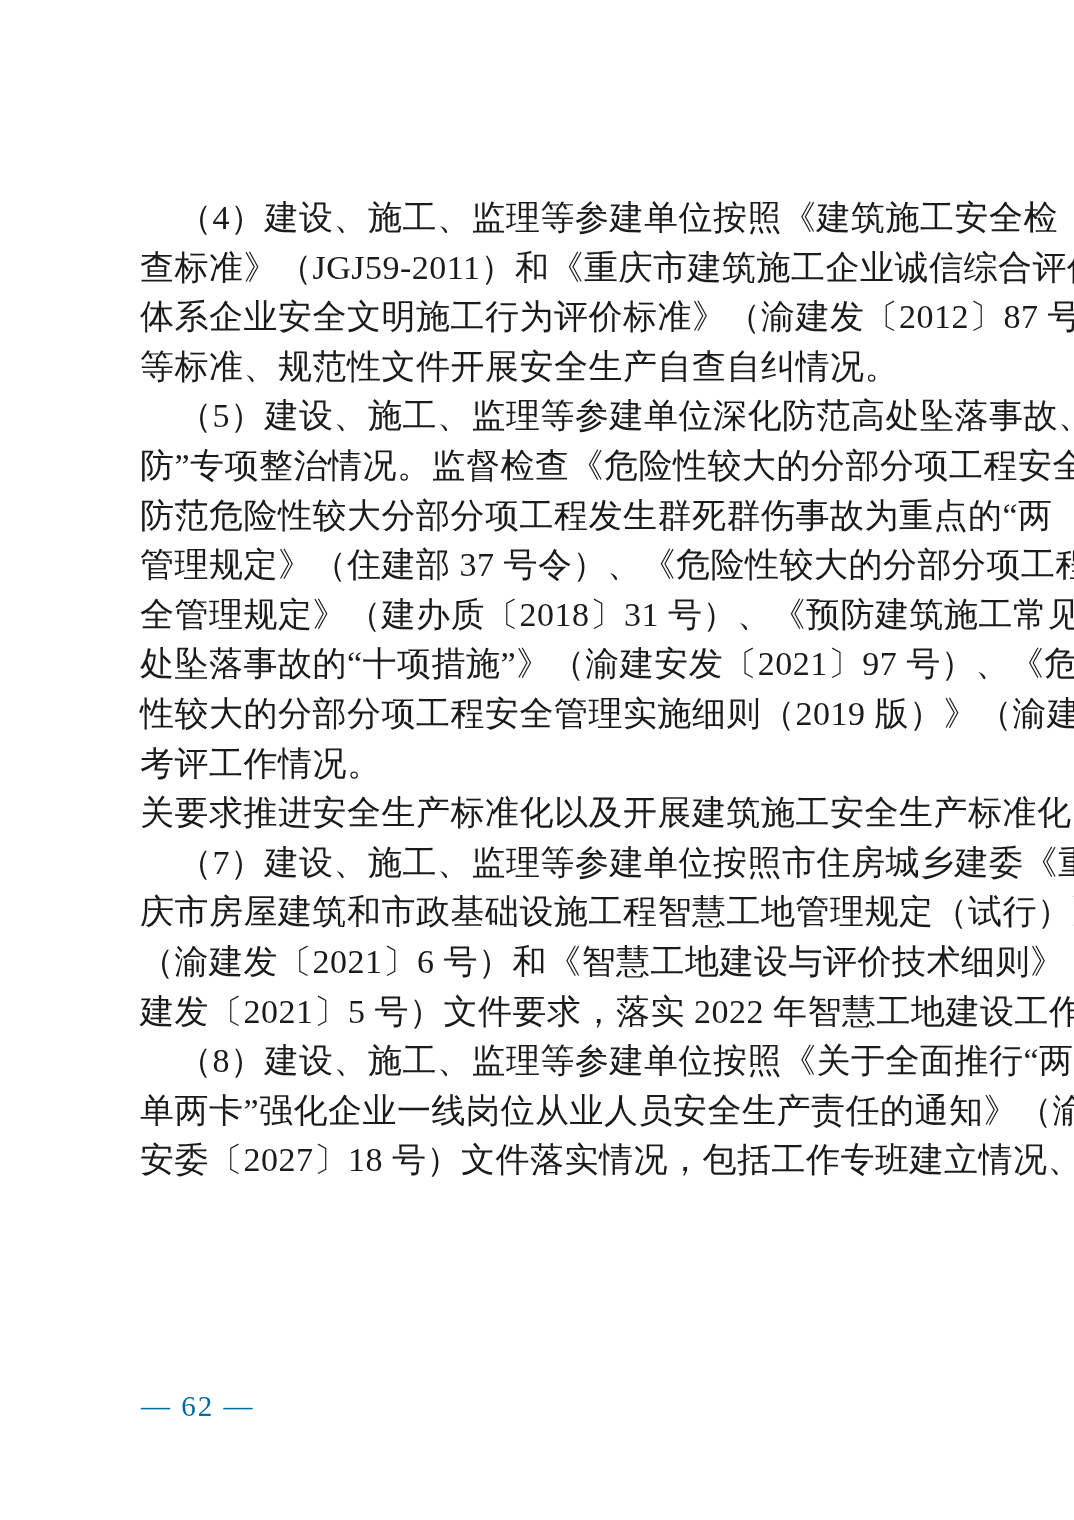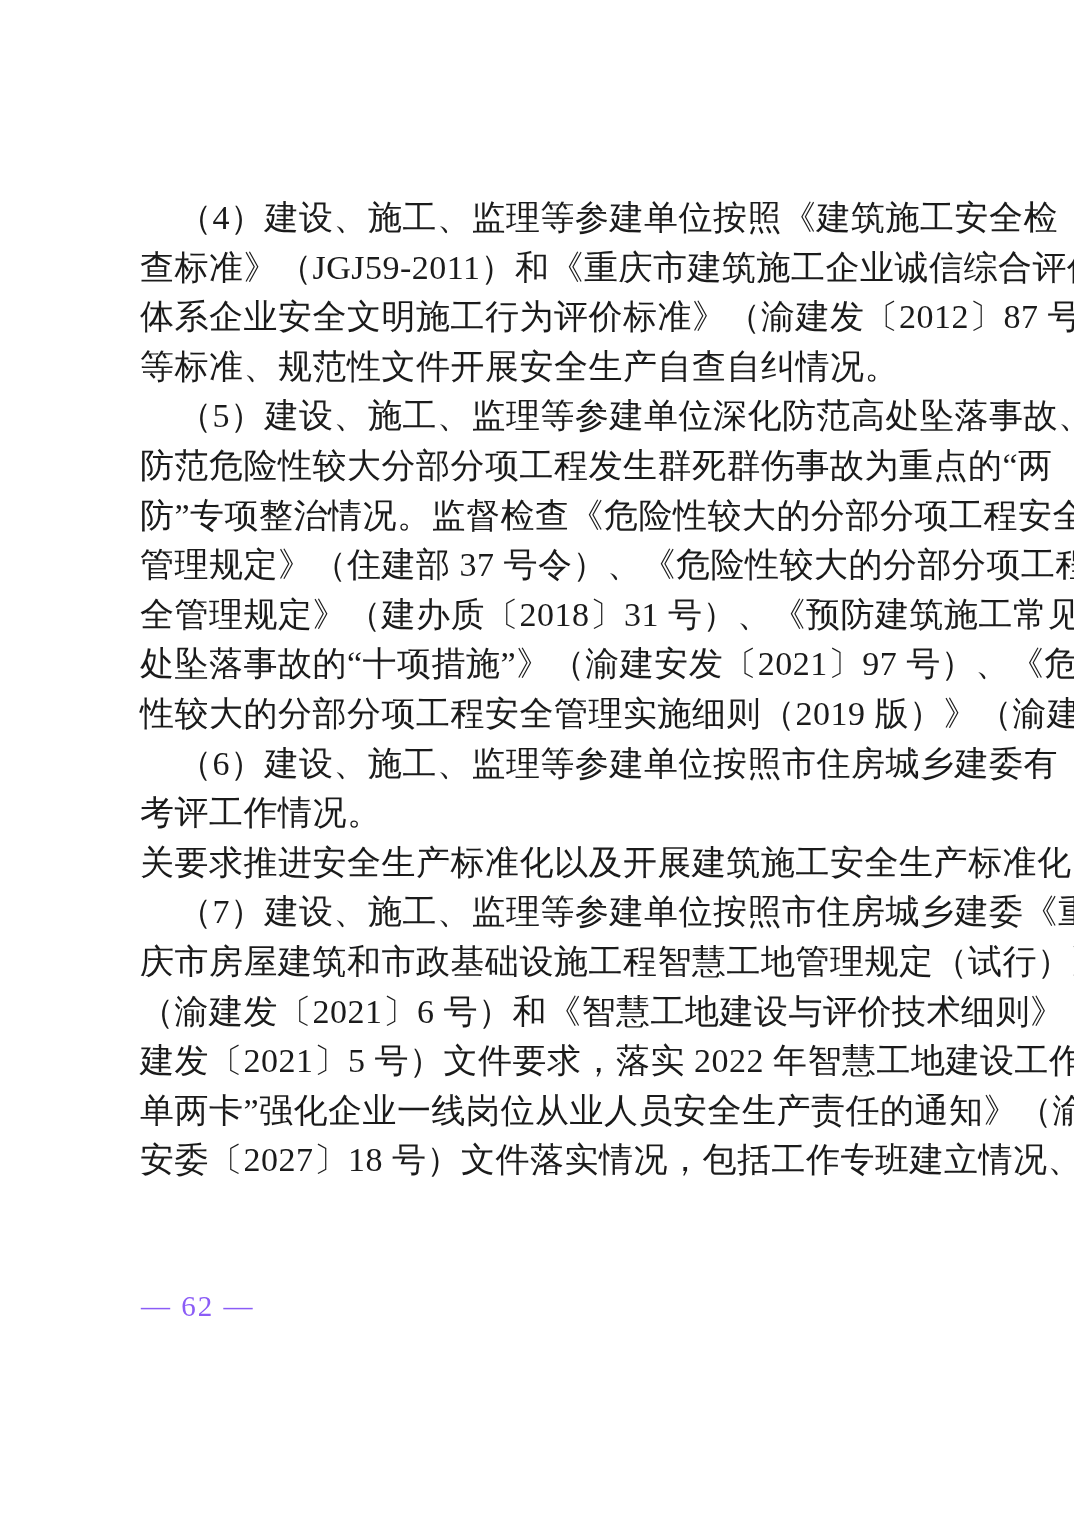--- a/index.html
+++ b/index.html
@@ -36,65 +36,65 @@
     letter-spacing: 0.5px;
   }
   .line.first { text-indent: 38px; }
   .line.last {
     text-align: right;
     text-align-last: left;
   }
   .footer {
     position: absolute;
     left: 141px;
-    top: 1288px;
+    top: 1388px;
     font-size: 29px;
     line-height: 36px;
     letter-spacing: 2px;
-    color: #8b5cf6;
+    color: #0369a1;
   }
 </style>
 </head>
 <body>
 
 <div class="page">
 
   <div class="text-block">
 
     <div class="para">
       <div class="line first">（4）建设、施工、监理等参建单位按照《建筑施工安全检</div>
       <div class="line">查标准》（JGJ59-2011）和《重庆市建筑施工企业诚信综合评价</div>
       <div class="line">体系企业安全文明施工行为评价标准》（渝建发〔2012〕87 号）</div>
       <div class="line last">等标准、规范性文件开展安全生产自查自纠情况。</div>
     </div>
 
     <div class="para">
       <div class="line first">（5）建设、施工、监理等参建单位深化防范高处坠落事故、</div>
+      <div class="line">防”专项整治情况。监督检查《危险性较大的分部分项工程安全</div>
       <div class="line">防范危险性较大分部分项工程发生群死群伤事故为重点的“两</div>
-      <div class="line">防”专项整治情况。监督检查《危险性较大的分部分项工程安全</div>
       <div class="line">管理规定》（住建部 37 号令）、《危险性较大的分部分项工程安</div>
       <div class="line">全管理规定》（建办质〔2018〕31 号）、《预防建筑施工常见高</div>
       <div class="line">处坠落事故的“十项措施”》（渝建安发〔2021〕97 号）、《危险</div>
       <div class="line">性较大的分部分项工程安全管理实施细则（2019 版）》（渝建安</div>
     </div>
 
     <div class="para">
-      <div class="line first">（6）建设、施工、监理等参建单位按照市住房城乡建委有</div>
       <div class="line last">考评工作情况。</div>
       <div class="line">关要求推进安全生产标准化以及开展建筑施工安全生产标准化</div>
     </div>
 
     <div class="para">
       <div class="line first">（7）建设、施工、监理等参建单位按照市住房城乡建委《重</div>
       <div class="line">庆市房屋建筑和市政基础设施工程智慧工地管理规定（试行）》</div>
       <div class="line">（渝建发〔2021〕6 号）和《智慧工地建设与评价技术细则》（渝</div>
       <div class="line last">建发〔2021〕5 号）文件要求，落实 2022 年智慧工地建设工作。</div>
     </div>
 
     <div class="para">
+      <div class="line first">（8）建设、施工、监理等参建单位按照《关于全面推行“两</div>
       <div class="line">单两卡”强化企业一线岗位从业人员安全生产责任的通知》（渝</div>
       <div class="line">安委〔2027〕18 号）文件落实情况，包括工作专班建立情况、</div>
     </div>
 
   </div>
 
   <div class="footer">— 62 —</div>
 
 </div>
 

